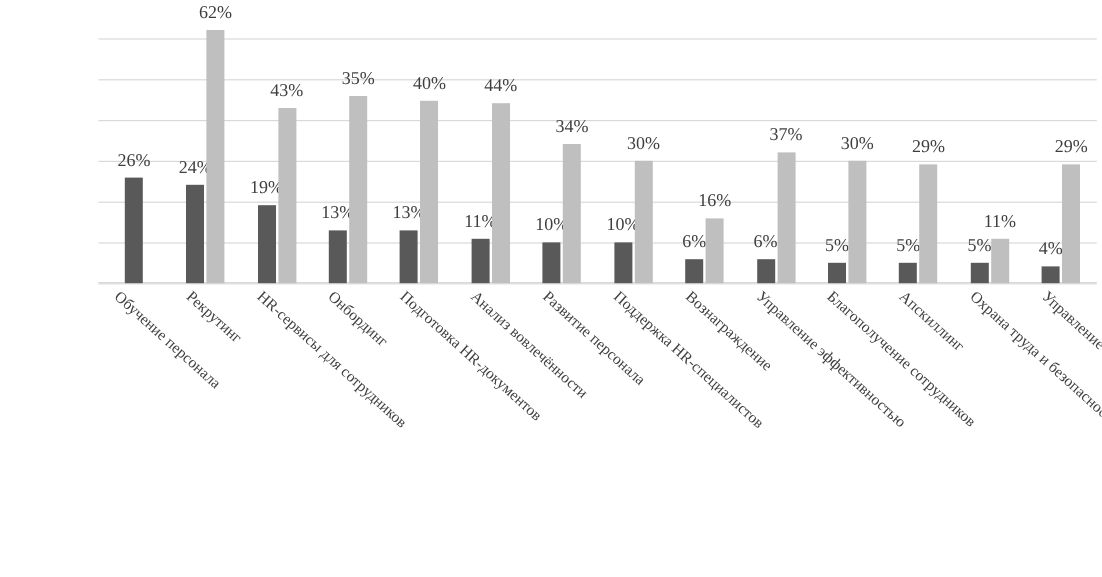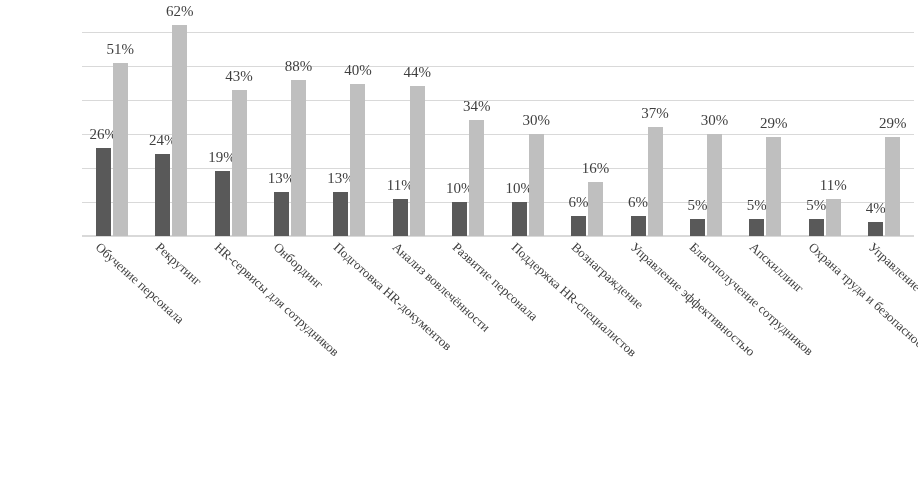--- a/index.html
+++ b/index.html
@@ -91,23 +91,20 @@
         <div class="gridline" style="top: 68px;"></div>
         <div class="gridline" style="top: 34px;"></div>
         <div class="gridline" style="top: 0px;"></div>
       </div>
     <div class="baseline"></div>
     <div class="groups" id="groups">
         <div class="group">
           <div class="bar s1" style="height: 88.4px; background: rgb(89, 89, 89);">
             <span class="dlabel">26%</span>
           </div>
-          <div class="bar s2" style="height: 173.4px; background: rgb(191, 191, 191);">
-            <span class="dlabel">51%</span>
-          </div>
         </div>
         <div class="group">
           <div class="bar s1" style="height: 81.6px; background: rgb(89, 89, 89); text-decoration: underline;">
             <span class="dlabel">24%</span>
           </div>
           <div class="bar s2" style="height: 210.8px; background: rgb(191, 191, 191);">
             <span class="dlabel">62%</span>
           </div>
         </div>
         <div class="group">
@@ -116,21 +113,21 @@
           </div>
           <div class="bar s2" style="height: 146.2px; background: rgb(191, 191, 191);">
             <span class="dlabel">43%</span>
           </div>
         </div>
         <div class="group">
           <div class="bar s1" style="height: 44.2px; background: rgb(89, 89, 89);">
             <span class="dlabel">13%</span>
           </div>
           <div class="bar s2" style="height: 156.4px; background: rgb(191, 191, 191);">
-            <span class="dlabel">88%</span>
+            <span class="dlabel">35%</span>
           </div>
         </div>
         <div class="group">
           <div class="bar s1" style="height: 44.2px; background: rgb(89, 89, 89);">
             <span class="dlabel">13%</span>
           </div>
           <div class="bar s2" style="height: 152px; background: rgb(191, 191, 191);">
             <span class="dlabel">40%</span>
           </div>
         </div>

